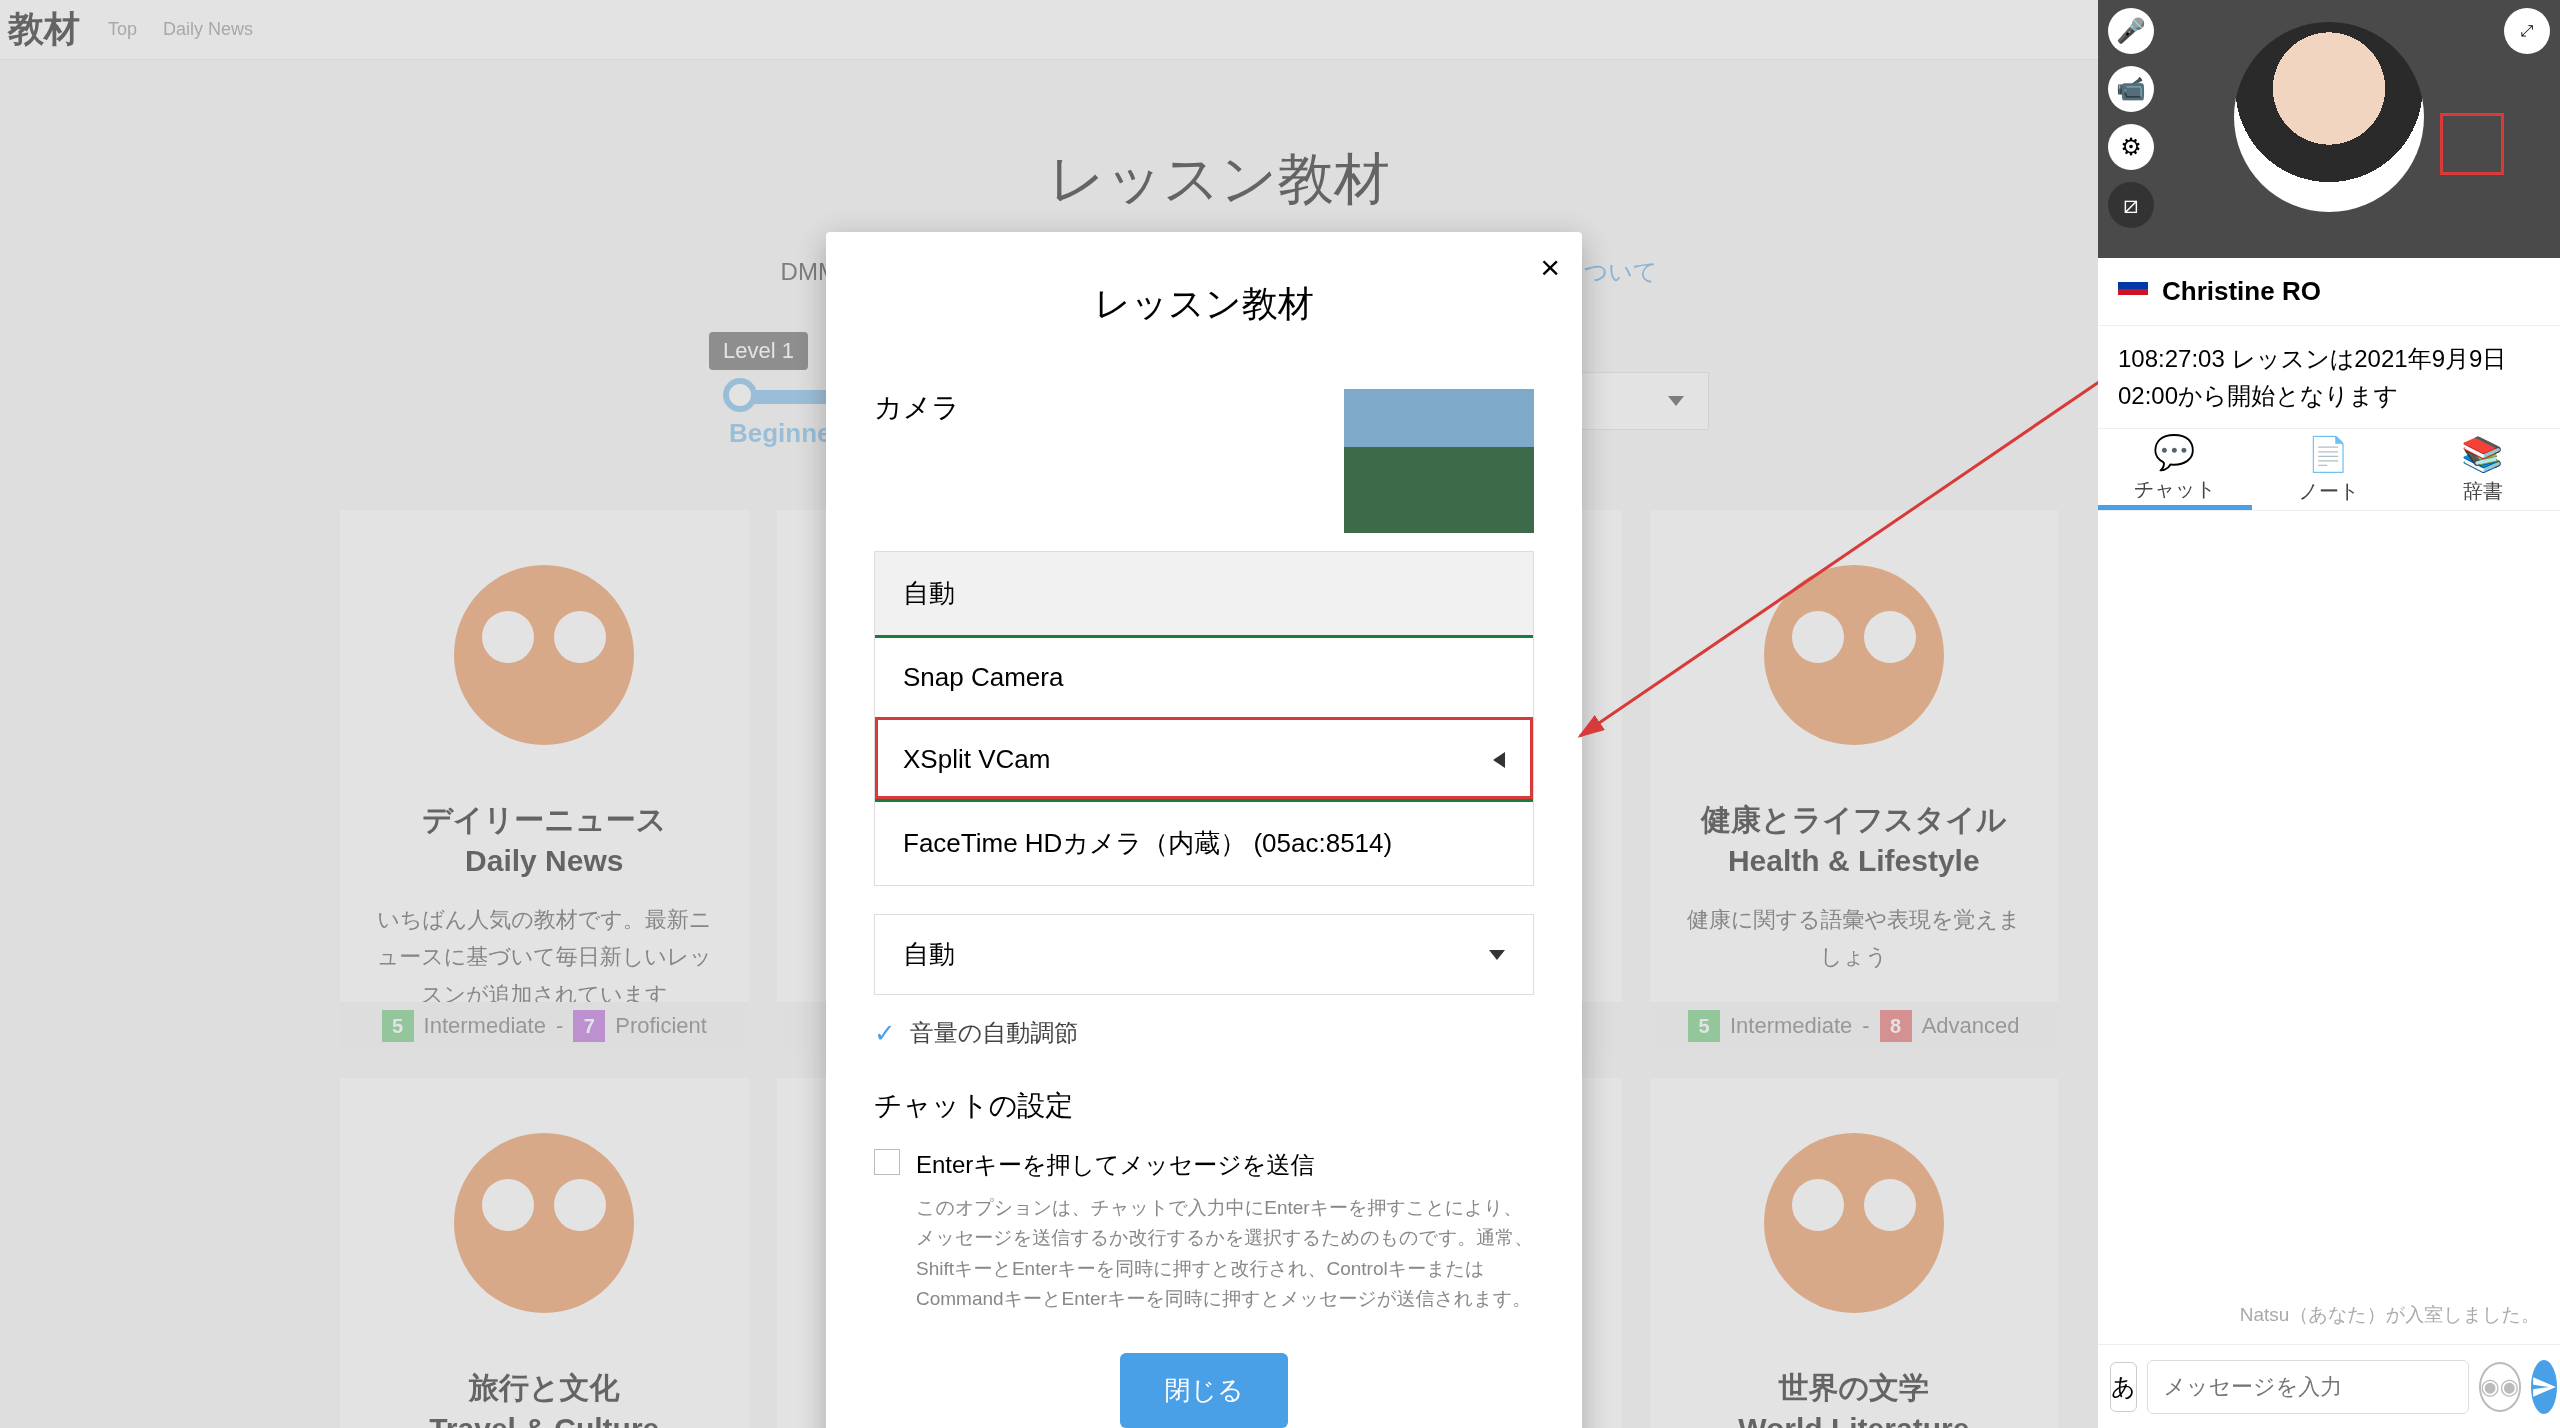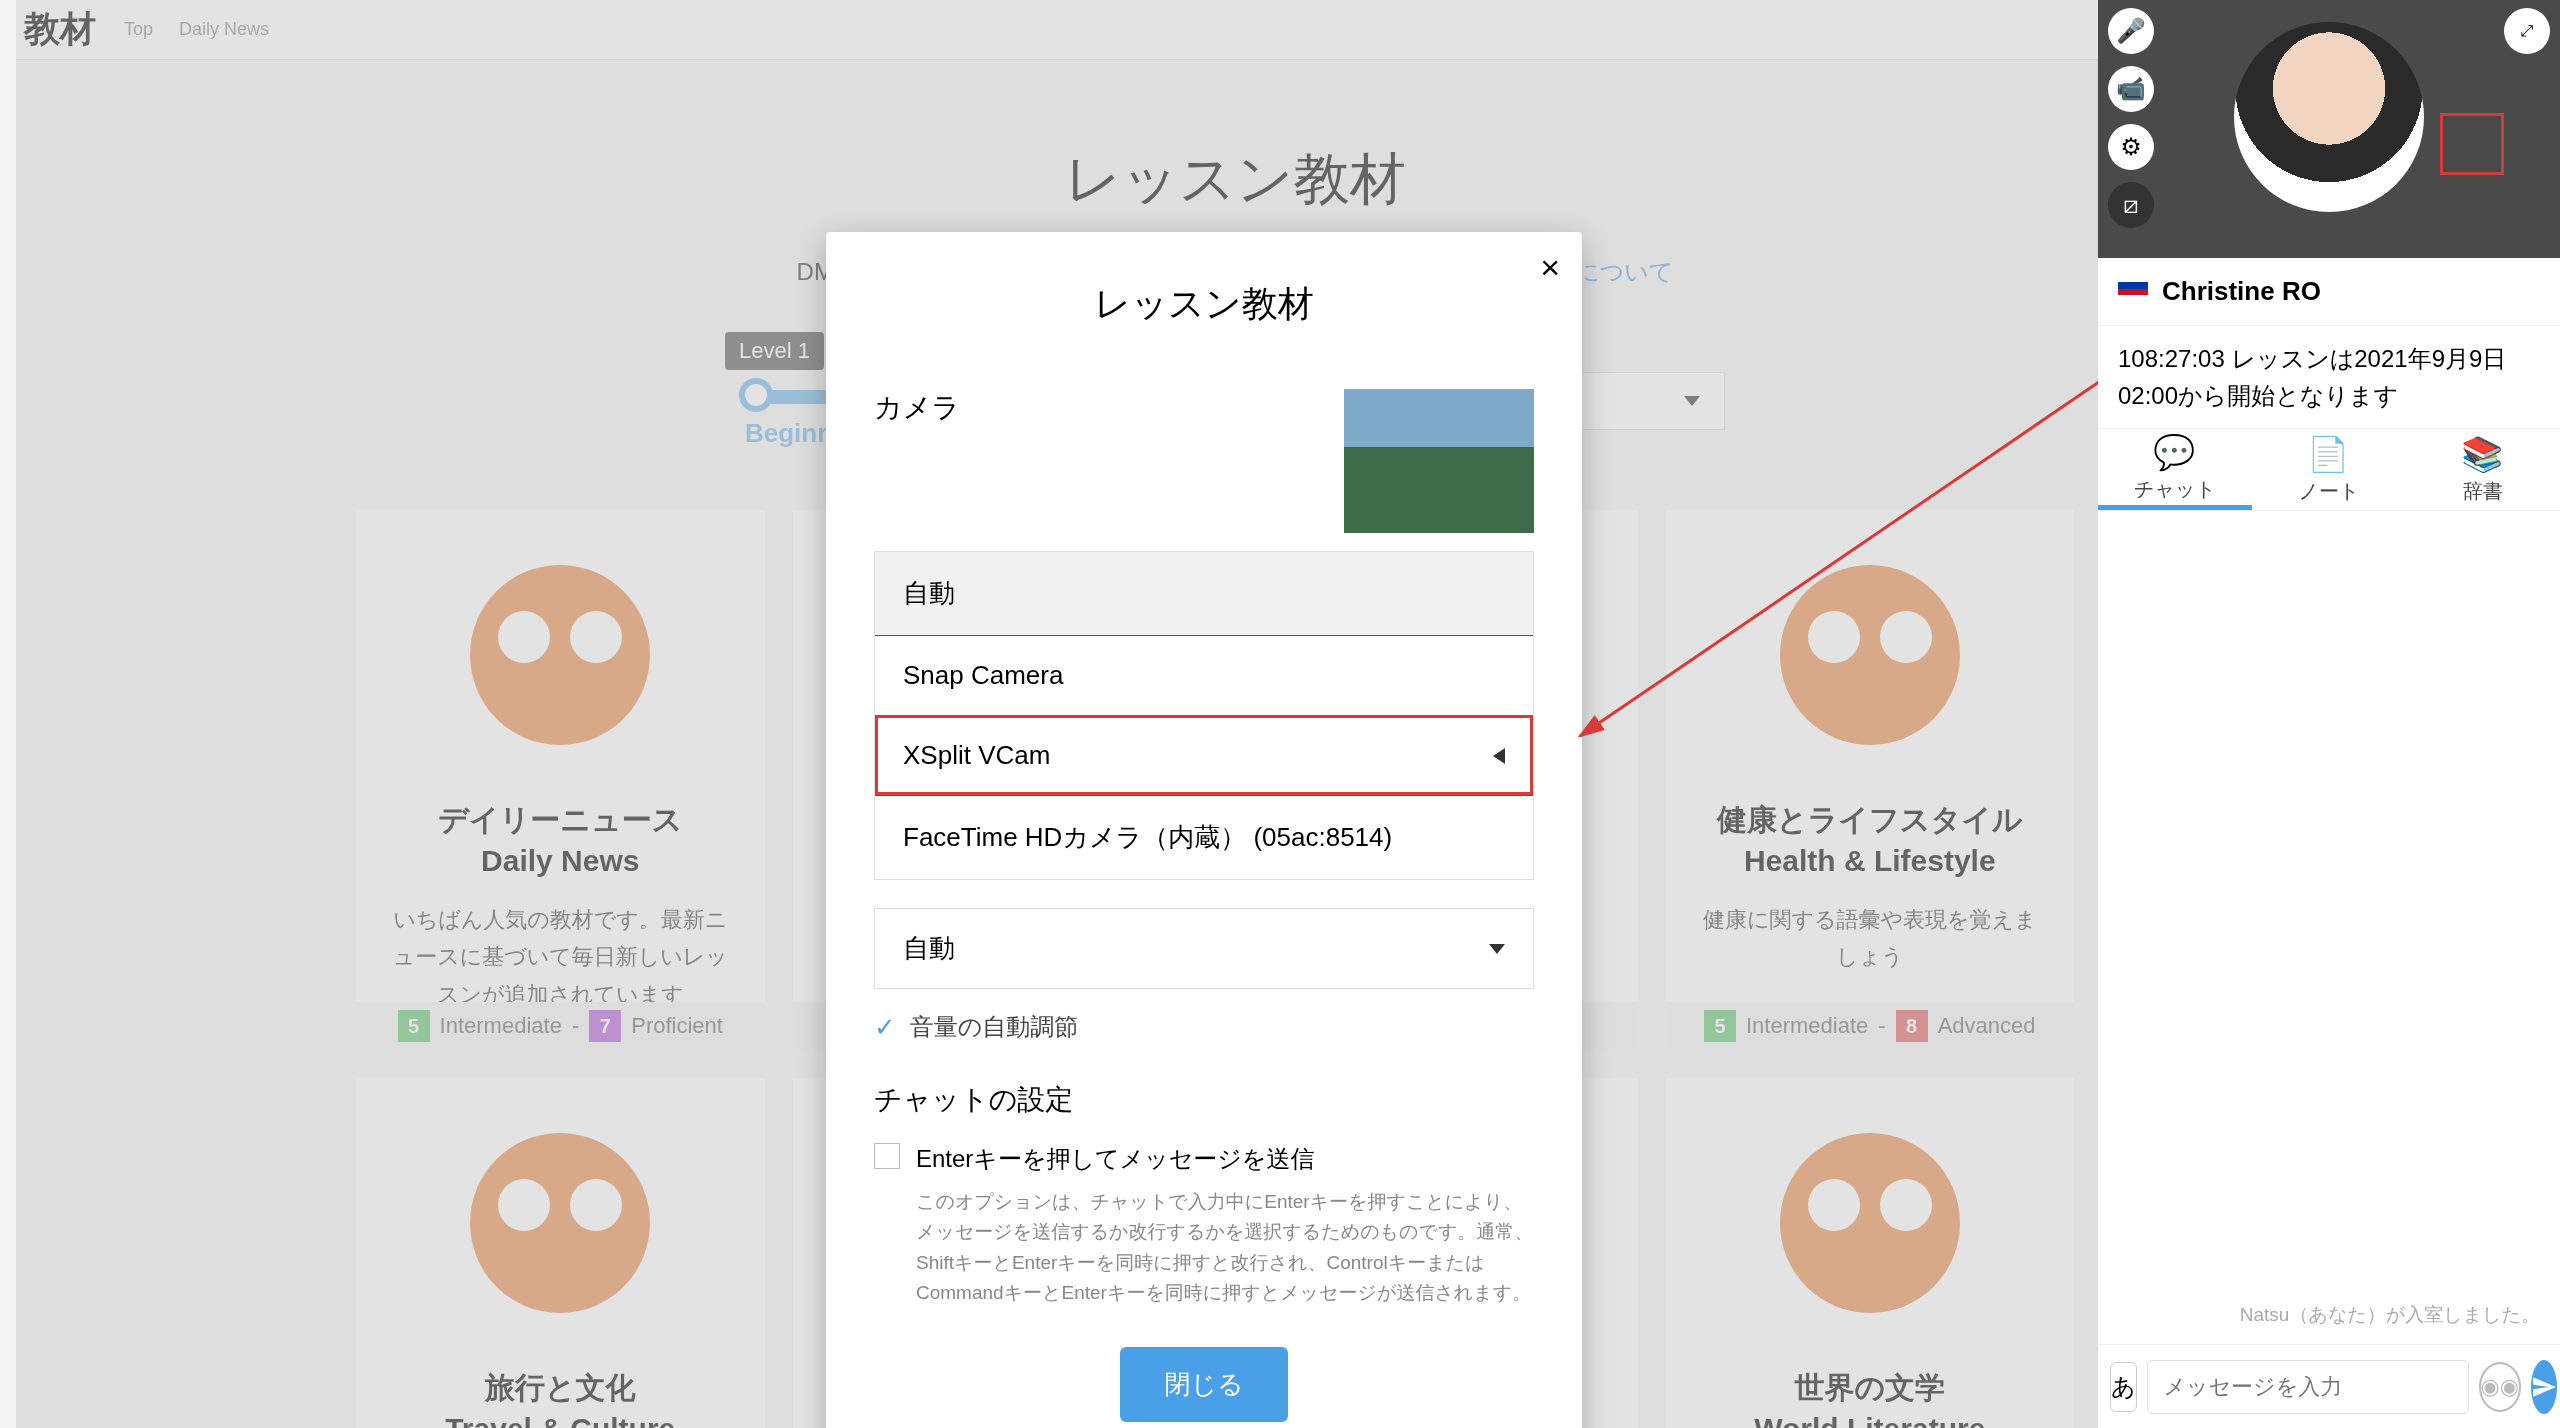--- a/index.html
+++ b/index.html
@@ -1,19 +1,19 @@
 <!DOCTYPE html>
 <html><head>
 <meta charset="utf-8">
 <style>
 * { margin: 0; padding: 0; box-sizing: border-box; font-family: -apple-system, "Hiragino Sans", sans-serif; }
 body { width: 2560px; height: 1428px; background: #f5f5f5; position: relative; overflow: hidden; }
 
 
-.main-area { position: absolute; left: 16px; top: 0; width: 2438px; height: 1428px; }
+.main-area { position: absolute; left: 0; top: 0; width: 2438px; height: 1428px; }
 .dimmer { position: absolute; inset: 0; background: rgba(200,200,200,0.5); pointer-events: none; z-index: 5; }
 
 
 .topnav { display: flex; align-items: center; height: 60px; background: #fff; padding: 0 8px; font-size: 24px; border-bottom: 1px solid #e5e5e5;}
 .topnav .brand { font-size: 36px; font-weight: 700; margin-right: 28px; }
 .topnav a { color: #888; font-size: 18px; margin-right: 26px; text-decoration: none; }
 
 
 .page-title { text-align: center; font-size: 56px; font-weight: 400; margin-top: 82px; }
 .page-sub { text-align: center; font-size: 24px; margin-top: 38px; color: #333; }
@@ -56,21 +56,21 @@
 .b-green{background:#61c46f;} .b-red{background:#e05a5a;} .b-purple{background:#b259d8;}
 
 
 .modal { position: absolute; left: 826px; top: 232px; width: 756px; background: #fff; z-index: 10; border-radius: 4px; box-shadow: 0 8px 30px rgba(0,0,0,0.25); padding-bottom: 40px;}
 .modal .close { position:absolute; right:22px; top:16px; font-size:34px; cursor:pointer;}
 .modal h2 { text-align:center; font-size:36px; font-weight:500; margin-top:48px;}
 .cam-row { display:flex; justify-content:space-between; padding: 60px 48px 0; gap: 28px;}
 .cam-row .lbl { font-size:28px; }
 .cam-preview { width:190px; height:144px; background: linear-gradient(#7ea9c8 0%, #7ea9c8 40%, #3d6b4a 40%, #3d6b4a 100%); position:relative;}
 .dropdown { margin: 18px 48px 0; border:1px solid #ddd; }
-.dropdown .opt { padding: 24px 28px; font-size: 26px; border-top: 1px solid #15803d; display:flex; justify-content:space-between; align-items:center;}
+.dropdown .opt { padding: 24px 28px; font-size: 26px; border-top: 3px solid #15803d; display:flex; justify-content:space-between; align-items:center;}
 .dropdown .opt:first-child{ border-top:none;}
 .dropdown .opt.sel { background:#f1f1f1; }
 .dropdown .opt.hl { outline: 3px solid #d83a3a; outline-offset:-3px;}
 .tri-left { width:0;height:0; border-top:8px solid transparent; border-bottom:8px solid transparent; border-right:12px solid #333;}
 .auto-select { margin: 28px 48px 0; border:1px solid #ddd; padding:22px 28px; display:flex; justify-content:space-between; align-items:center; font-size:26px;}
 .check-row { margin: 22px 48px 0; display:flex; align-items:center; gap:14px; font-size:24px; color:#444;}
 .check-ic { color:#4aa0e6; font-size:26px;}
 .chat-h { margin: 38px 48px 0; font-size:28px; }
 .chk2 { margin: 24px 48px 0; display:flex; align-items:flex-start; gap:16px; font-size:24px;}
 .chk-box { width:26px;height:26px; border:1px solid #bbb; flex-shrink:0;}

